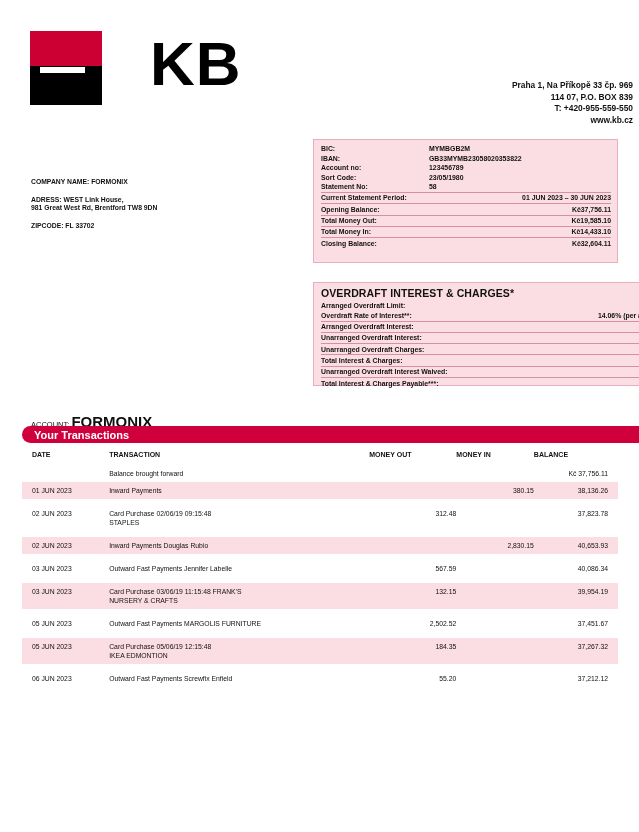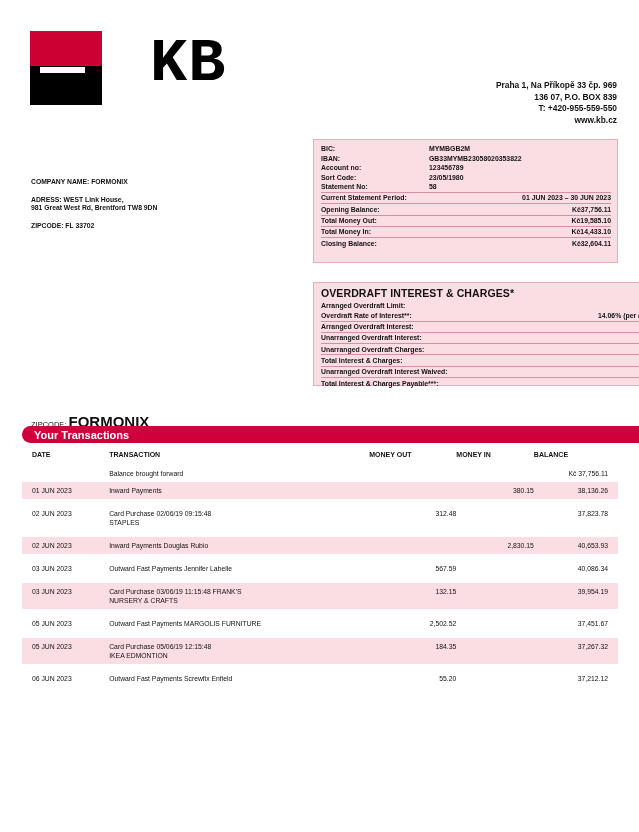--- a/index.html
+++ b/index.html
@@ -53,40 +53,40 @@
     left: 14%;
     top: 48%;
     width: 62%;
     height: 6px;
     background: #ffffff;
   }
   .logo-text {
     position: absolute;
     left: 150px;
     top: 33px;
-    font-family: Liberation Mono, monospace;
+    font-family: Liberation Sans, sans-serif;
     font-weight: bold;
     font-size: 62px;
     letter-spacing: 1px;
     color: #000000;
     line-height: 1;
   }
 
   .doc-title {
     position: absolute;
     right: 22px;
     top: 32px;
     font-size: 21px;
     color: #c8003c;
     font-weight: normal;
     letter-spacing: .2px;
   }
   .addr-block {
     position: absolute;
-    right: 22px;
+    right: 6px;
     top: 80px;
     text-align: right;
     font-size: 8.4px;
     font-weight: bold;
     line-height: 11.5px;
     color: #111;
   }
 
   
   .company {
@@ -223,21 +223,21 @@
       <div class="logo-square">
         <div class="logo-top"></div>
         <div class="logo-bar"></div>
       </div>
     </div>
     <div class="logo-text">KB</div>
 
 
     <div class="addr-block">
       <div>Praha 1, Na Příkopě 33 čp. 969</div>
-      <div>136 07, P.O. BOX 839</div>
+      <div>114 07, P.O. BOX 839</div>
       <div>T: +420-955-559-550</div>
       <div>www.kb.cz</div>
     </div>
   </div>
 
   <div class="company">
     <div class="grp">COMPANY NAME: FORMONIX</div>
     <div>ADRESS: WEST Link House,</div>
     <div class="grp">981 Great West Rd, Brentford TW8 9DN</div>
     <div>ZIPCODE: FL 33702</div>
@@ -320,21 +320,21 @@
       <span>Unarranged Overdraft Interest Waived:</span>
       <span class="v">Kč0.00</span>
     </div>
     <div class="line-row">
       <span>Total Interest &amp; Charges Payable***:</span>
       <span class="v">Kč0.00</span>
     </div>
   </div>
 
   <div class="account-line">
-    <span class="lbl">ZIPCODE:</span>
+    <span class="lbl">ACCOUNT:</span>
     <span class="val">FORMONIX</span>
   </div>
 
   <div class="txn-banner">
     <span>Your Transactions</span>
   </div>
 
   <table class="txn-table">
     <thead>
       <tr>

